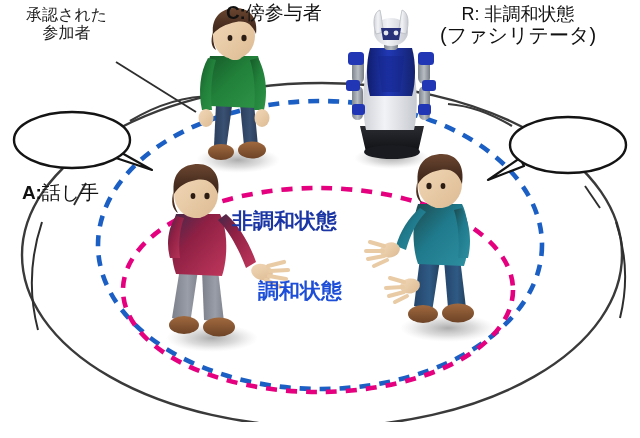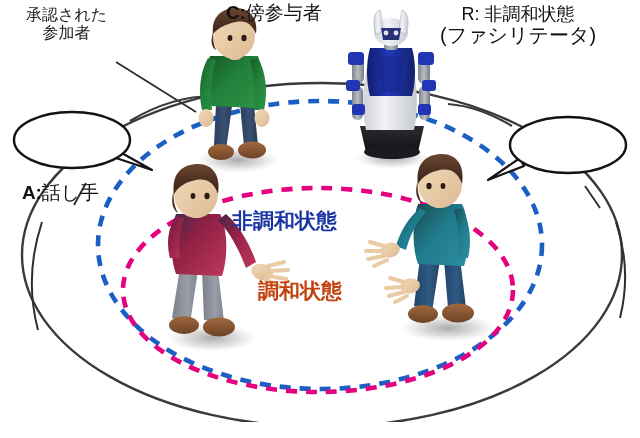--- a/index.html
+++ b/index.html
@@ -46,21 +46,21 @@
     text-align: center;
     color: #111111;
   }
   .lbl-robot .r1 { display: block; }
   .lbl-robot .r2 { display: block; font-size: 20px; }
   .lbl-state {
     font-size: 21px;
     font-weight: bold;
   }
   .state-blue { color: #1b36a4; }
-  .state-pink { color: #c2410c; }
+  .state-pink { color: #1d4ed8; }
 </style>
 </head>
 <body>
 
 <div id="stage">
 
   <svg id="scene-svg" viewBox="0 0 640 438">
     <defs>
       <radialGradient id="shadowGrad" cx="50%" cy="50%" r="50%">
         <stop offset="0%" stop-color="#8c8c8c" stop-opacity="0.72"></stop>

